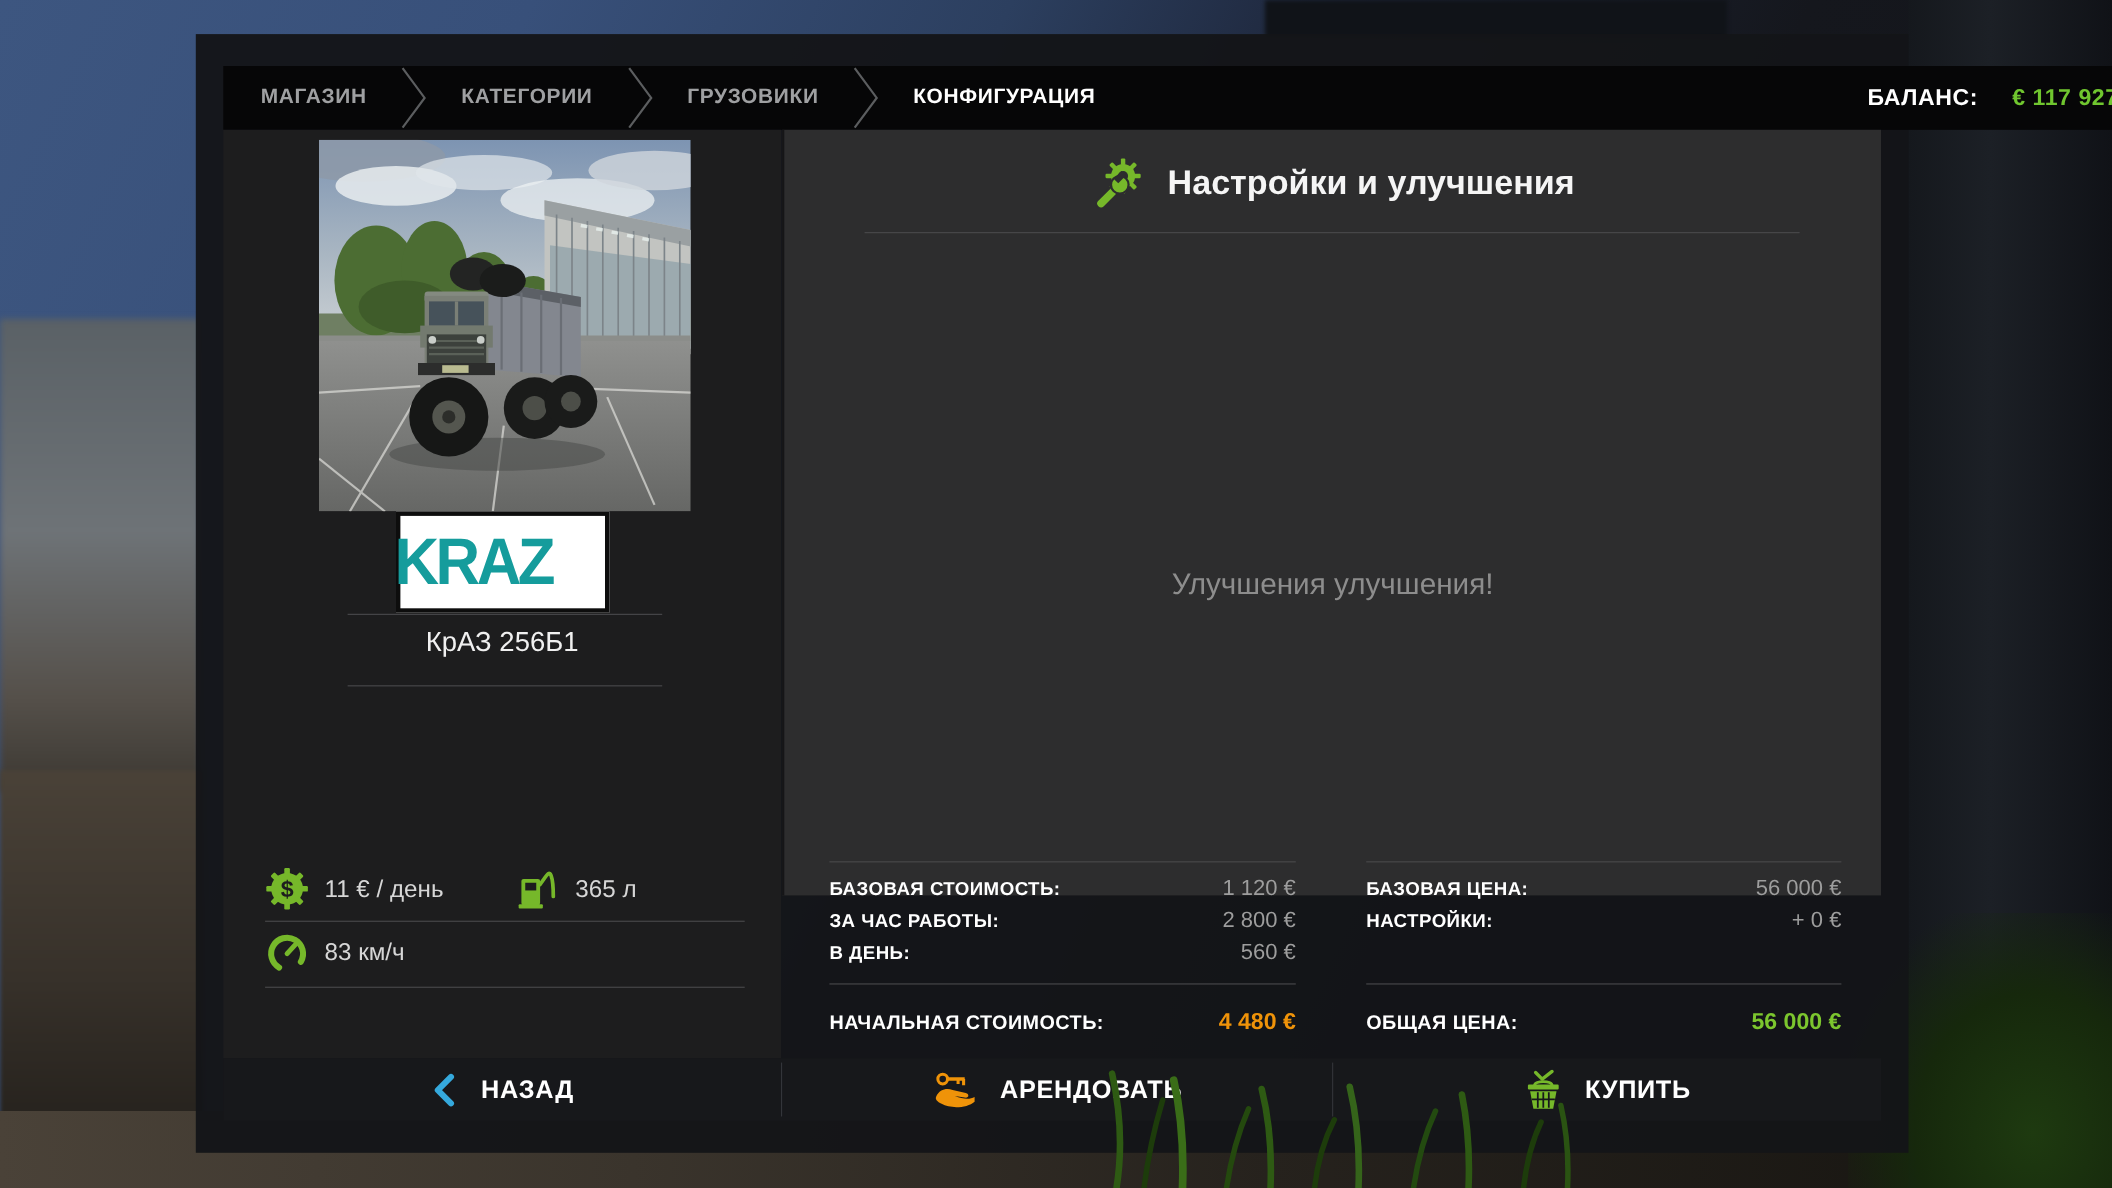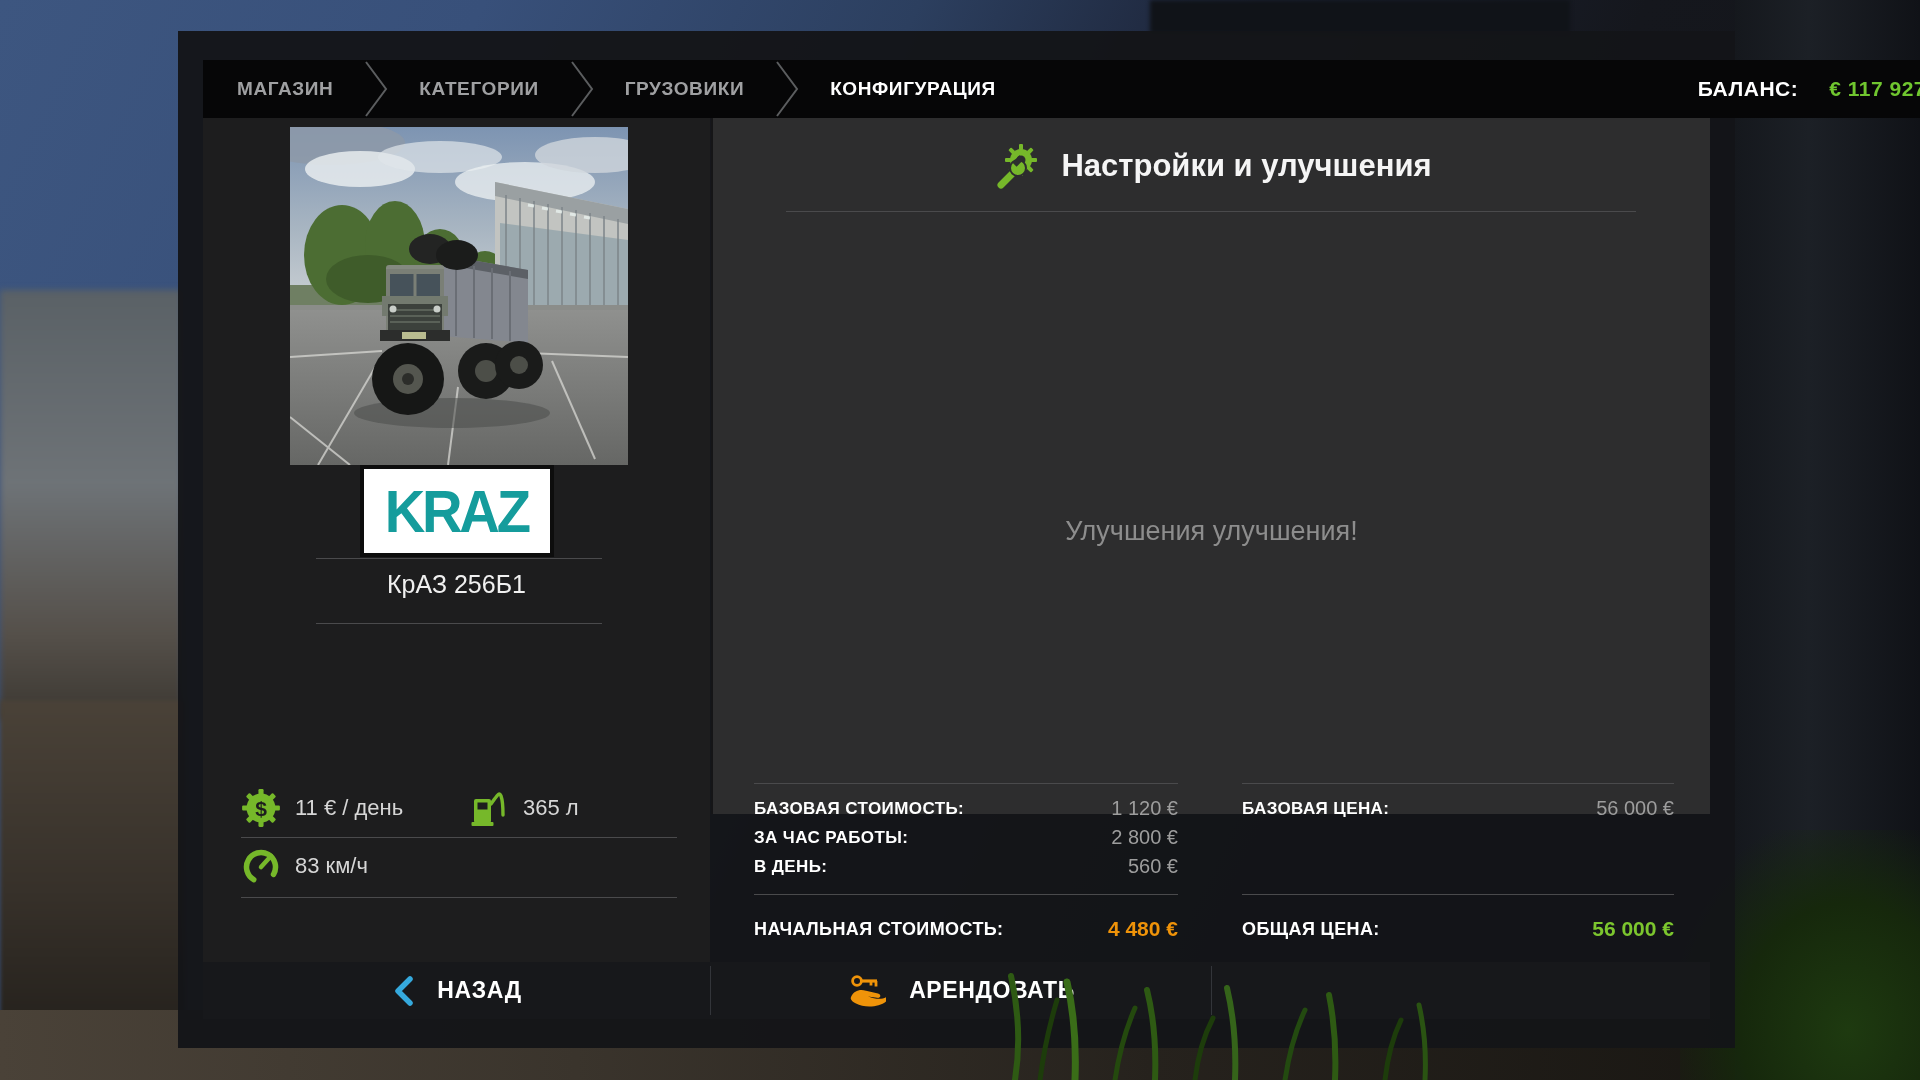--- a/index.html
+++ b/index.html
@@ -29,21 +29,21 @@
   .crumb.active{color:#ffffff;cursor:default;}
   .crumb-sep{margin:0 30px;flex:none;}
   .balance{margin-left:auto;display:flex;align-items:center;padding-right:8px;}
   .balance-label{font-size:21px;font-weight:bold;color:#ffffff;letter-spacing:.5px;}
   .balance-value{font-size:21px;font-weight:bold;color:#70c62f;letter-spacing:.5px;margin-left:31px;}
   
   .sidebar{position:absolute;left:25px;top:87px;width:507px;height:844px;background:#1d1d1e;}
   .truck-image{position:absolute;left:87px;top:9px;width:338px;height:338px;overflow:hidden;}
   .brand-logo{position:absolute;left:50%;top:347px;transform:translateX(-50%);
               width:186px;height:84px;background:#ffffff;border:4px solid #0d0d0d;
-              display:flex;align-items:center;justify-content:center;z-index:2;}
+              display:flex;align-items:center;z-index:2;}
   .brand-text{font-size:52px;font-weight:900;color:#159c9c;letter-spacing:-3px;transform:scale(1.08,1.15);}
   .sep{position:absolute;height:1px;background:#4a4a4c;}
   .sb-sep1{left:113px;top:440px;width:286px;}
   .sb-sep2{left:113px;top:505px;width:286px;}
   .vehicle-name{position:absolute;left:0;top:452px;width:100%;text-align:center;
                 font-size:25px;color:#f0f0f0;}
   .stat-row{position:absolute;display:flex;align-items:center;gap:14px;height:44px;}
   .stat-text{font-size:22px;color:#d6d6d6;white-space:nowrap;}
   .st-maint{left:38px;top:668px;}
   .st-fuel{left:266px;top:668px;}
@@ -313,20 +313,24 @@
           <span class="plabel">НАЧАЛЬНАЯ СТОИМОСТЬ:</span>
           <span class="tvalue orange">4 480 €</span>
         </div>
       </div>
 
       <div class="ptable right">
         <div class="prow">
           <span class="plabel">БАЗОВАЯ ЦЕНА:</span>
           <span class="pvalue">56 000 €</span>
         </div>
+        <div class="prow">
+          <span class="plabel">НАСТРОЙКИ:</span>
+          <span class="pvalue">+ 0 €</span>
+        </div>
         <div class="psep"></div>
         <div class="ptotal">
           <span class="plabel">ОБЩАЯ ЦЕНА:</span>
           <span class="tvalue green">56 000 €</span>
         </div>
       </div>
     </div>
 
     <div class="bottom-bar">
       <div class="action a-back">
@@ -341,20 +345,35 @@
           <circle cx="10" cy="9" r="4.4" fill="none" stroke="#ef9309" stroke-width="2.8"></circle>
           <line x1="14.5" y1="9" x2="30" y2="9" stroke="#ef9309" stroke-width="3.2"></line>
           <line x1="24" y1="9" x2="24" y2="13.5" stroke="#ef9309" stroke-width="2.8"></line>
           <line x1="29" y1="9" x2="29" y2="14.5" stroke="#ef9309" stroke-width="2.8"></line>
           <path d="M4,25 C7,18.5 13,17 19,18.8 L31,21.6 C34.5,22.5 34,26.5 30,25.8 L21,24.4
                    C29,27.6 35,27.4 39,25.2 L39,29.5 C32,35.5 17,36 9,31.5 C5,29.3 3,27.5 4,25 Z" fill="#ef9309"></path>
         </svg>
         <span>АРЕНДОВАТЬ</span>
       </div>
       <div class="vdiv"></div>
+      <div class="action a-buy">
+        <svg width="36" height="38" viewBox="0 0 36 38">
+          <polyline points="11,3 17,9 26,2" fill="none" stroke="#76b82a" stroke-width="3" stroke-linecap="round" stroke-linejoin="round"></polyline>
+          <path d="M10,15 C10,10 26,10 26,15" fill="none" stroke="#76b82a" stroke-width="2.6"></path>
+          <rect x="4" y="14" width="28" height="4.5" rx="1" fill="#76b82a"></rect>
+          <path d="M6,20 L30,20 L27,36 L9,36 Z" fill="#76b82a"></path>
+          <g stroke="#17181b" stroke-width="1.6">
+            <line x1="13" y1="21" x2="13" y2="35"></line>
+              <line x1="18" y1="21" x2="18" y2="35"></line>
+              <line x1="23" y1="21" x2="23" y2="35"></line>
+            <line x1="7.5" y1="27.5" x2="28.5" y2="27.5"></line>
+          </g>
+        </svg>
+        <span>КУПИТЬ</span>
+      </div>
     </div>
   </div>
 
   <svg class="grass" width="470" height="110" viewBox="0 0 470 110">
     <g fill="none" stroke-linecap="round">
       <path d="M30,110 Q38,60 26,6" stroke="#2e5a13" stroke-width="6"></path>
       <path d="M55,110 Q60,70 72,30" stroke="#1d3c0b" stroke-width="5"></path>
       <path d="M90,110 Q92,55 82,12" stroke="#3a6d18" stroke-width="7"></path>
       <path d="M130,110 Q136,70 150,38" stroke="#24490e" stroke-width="5"></path>
       <path d="M170,110 Q172,60 162,20" stroke="#2e5a13" stroke-width="6"></path>

